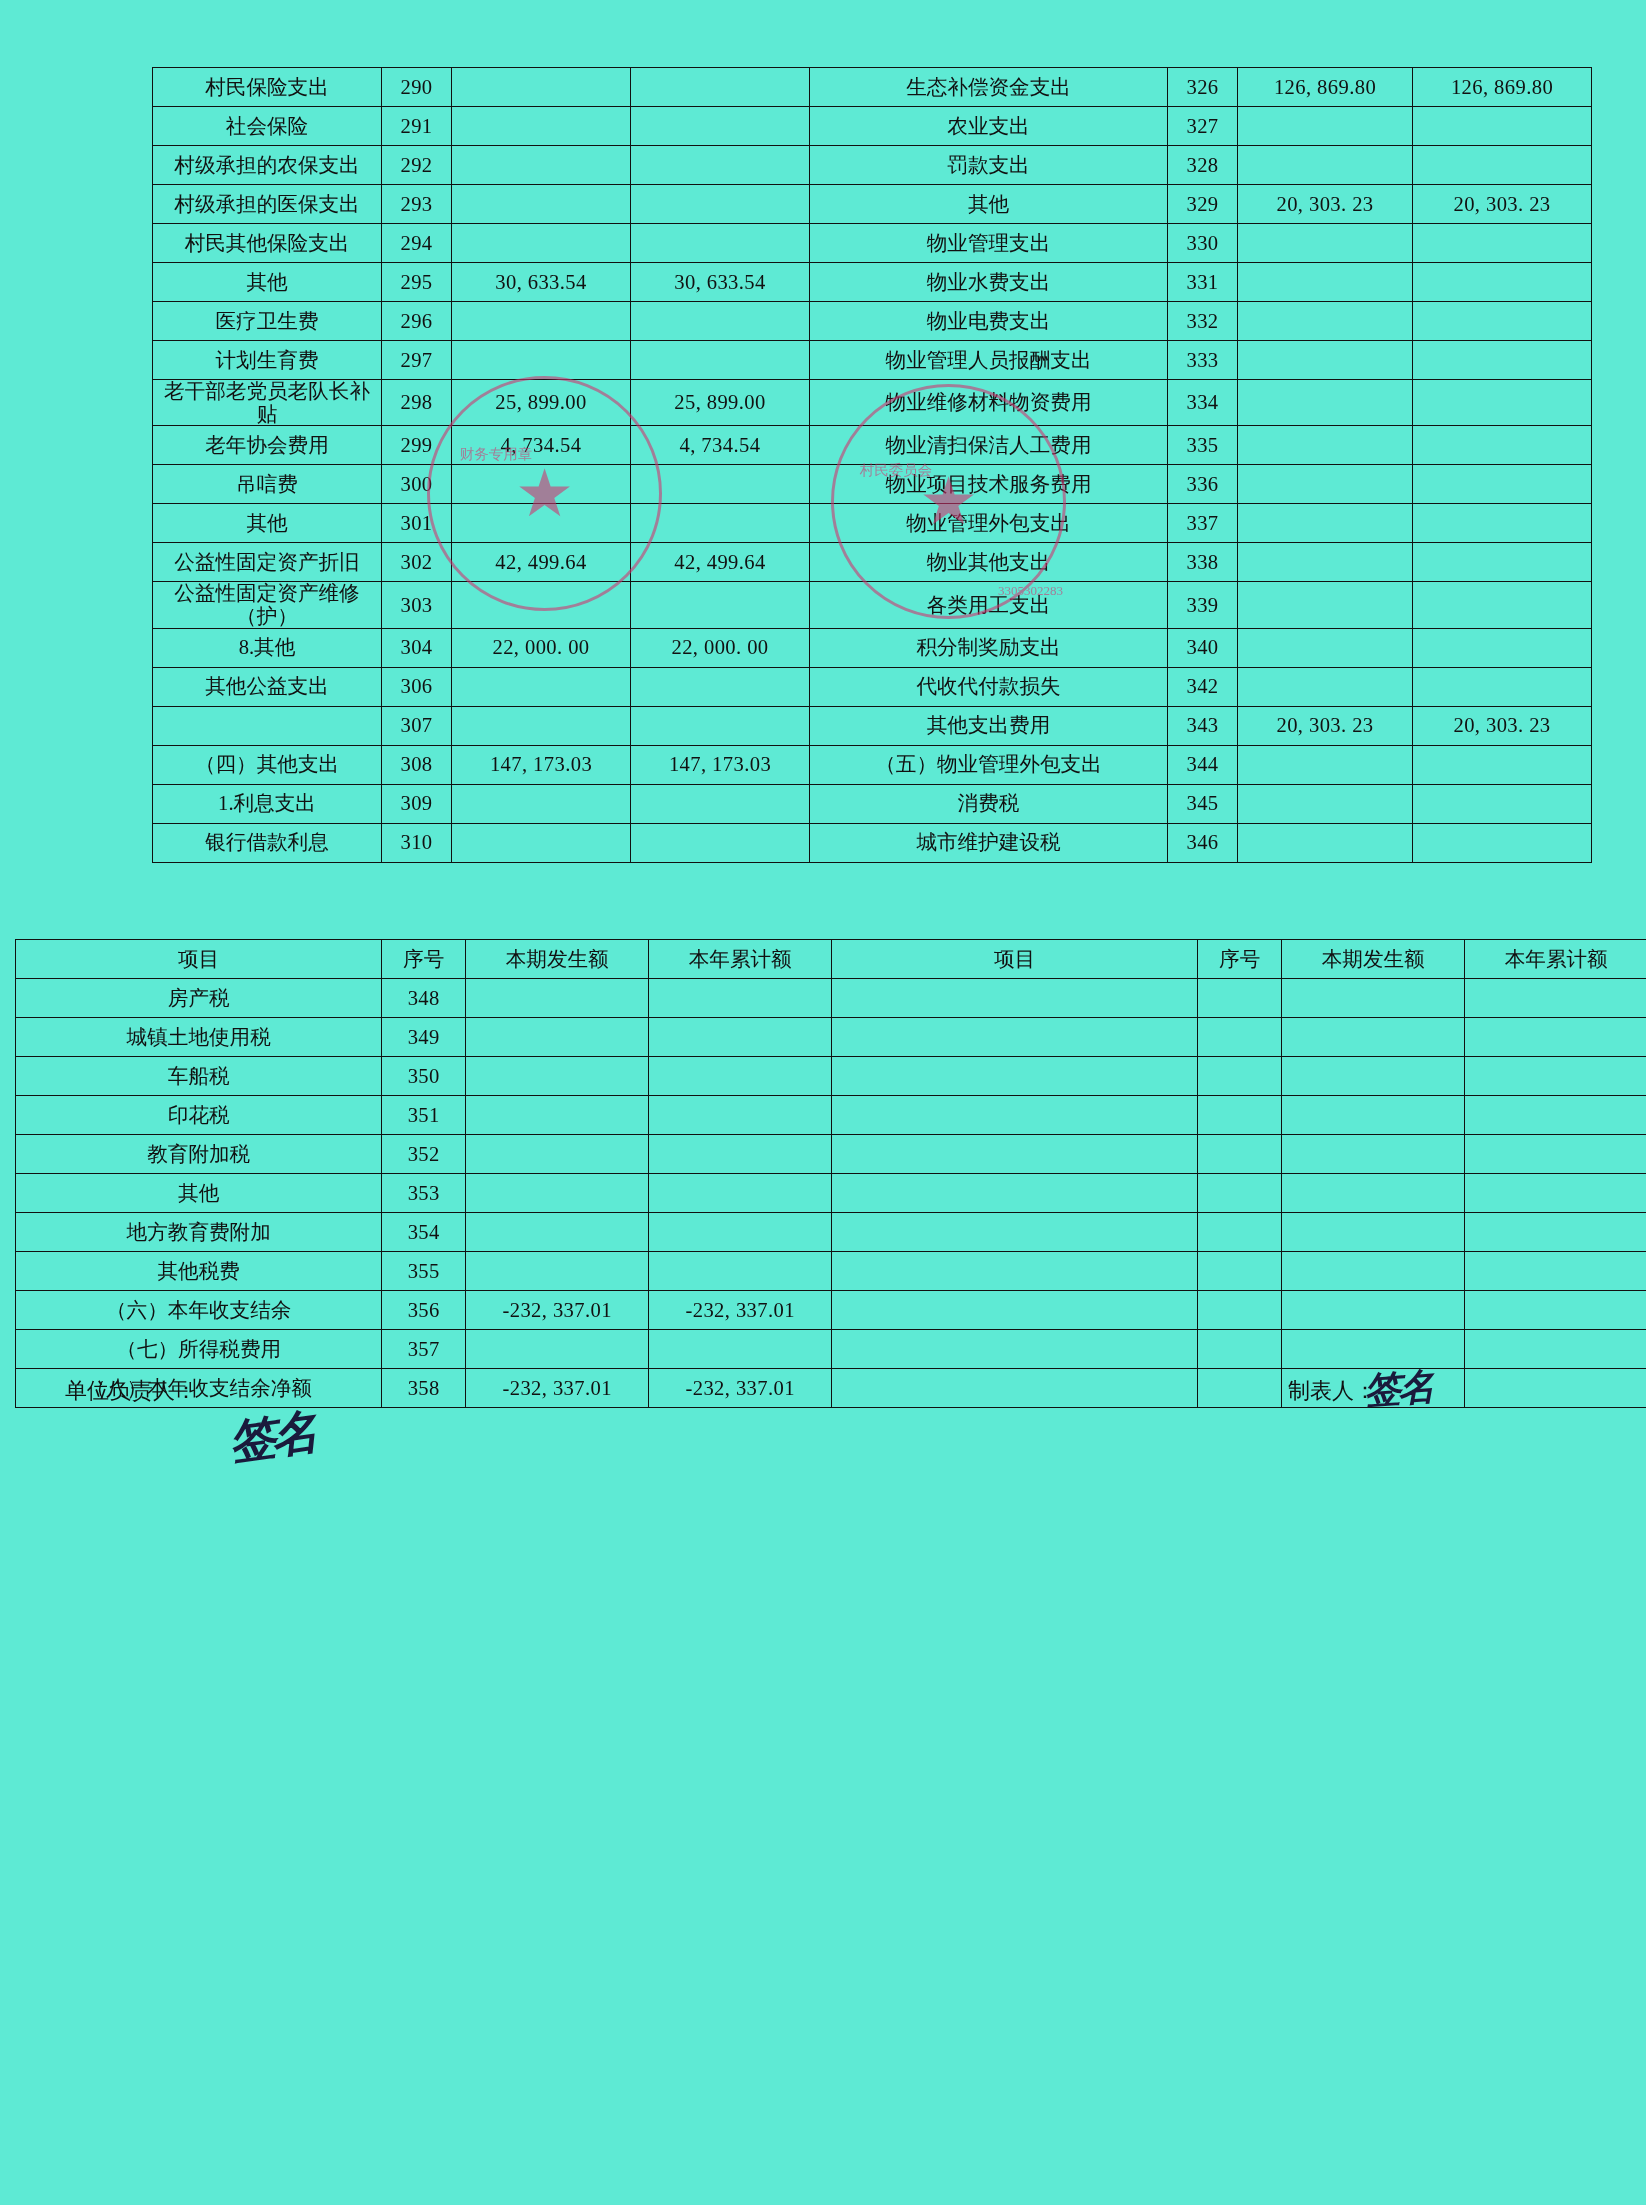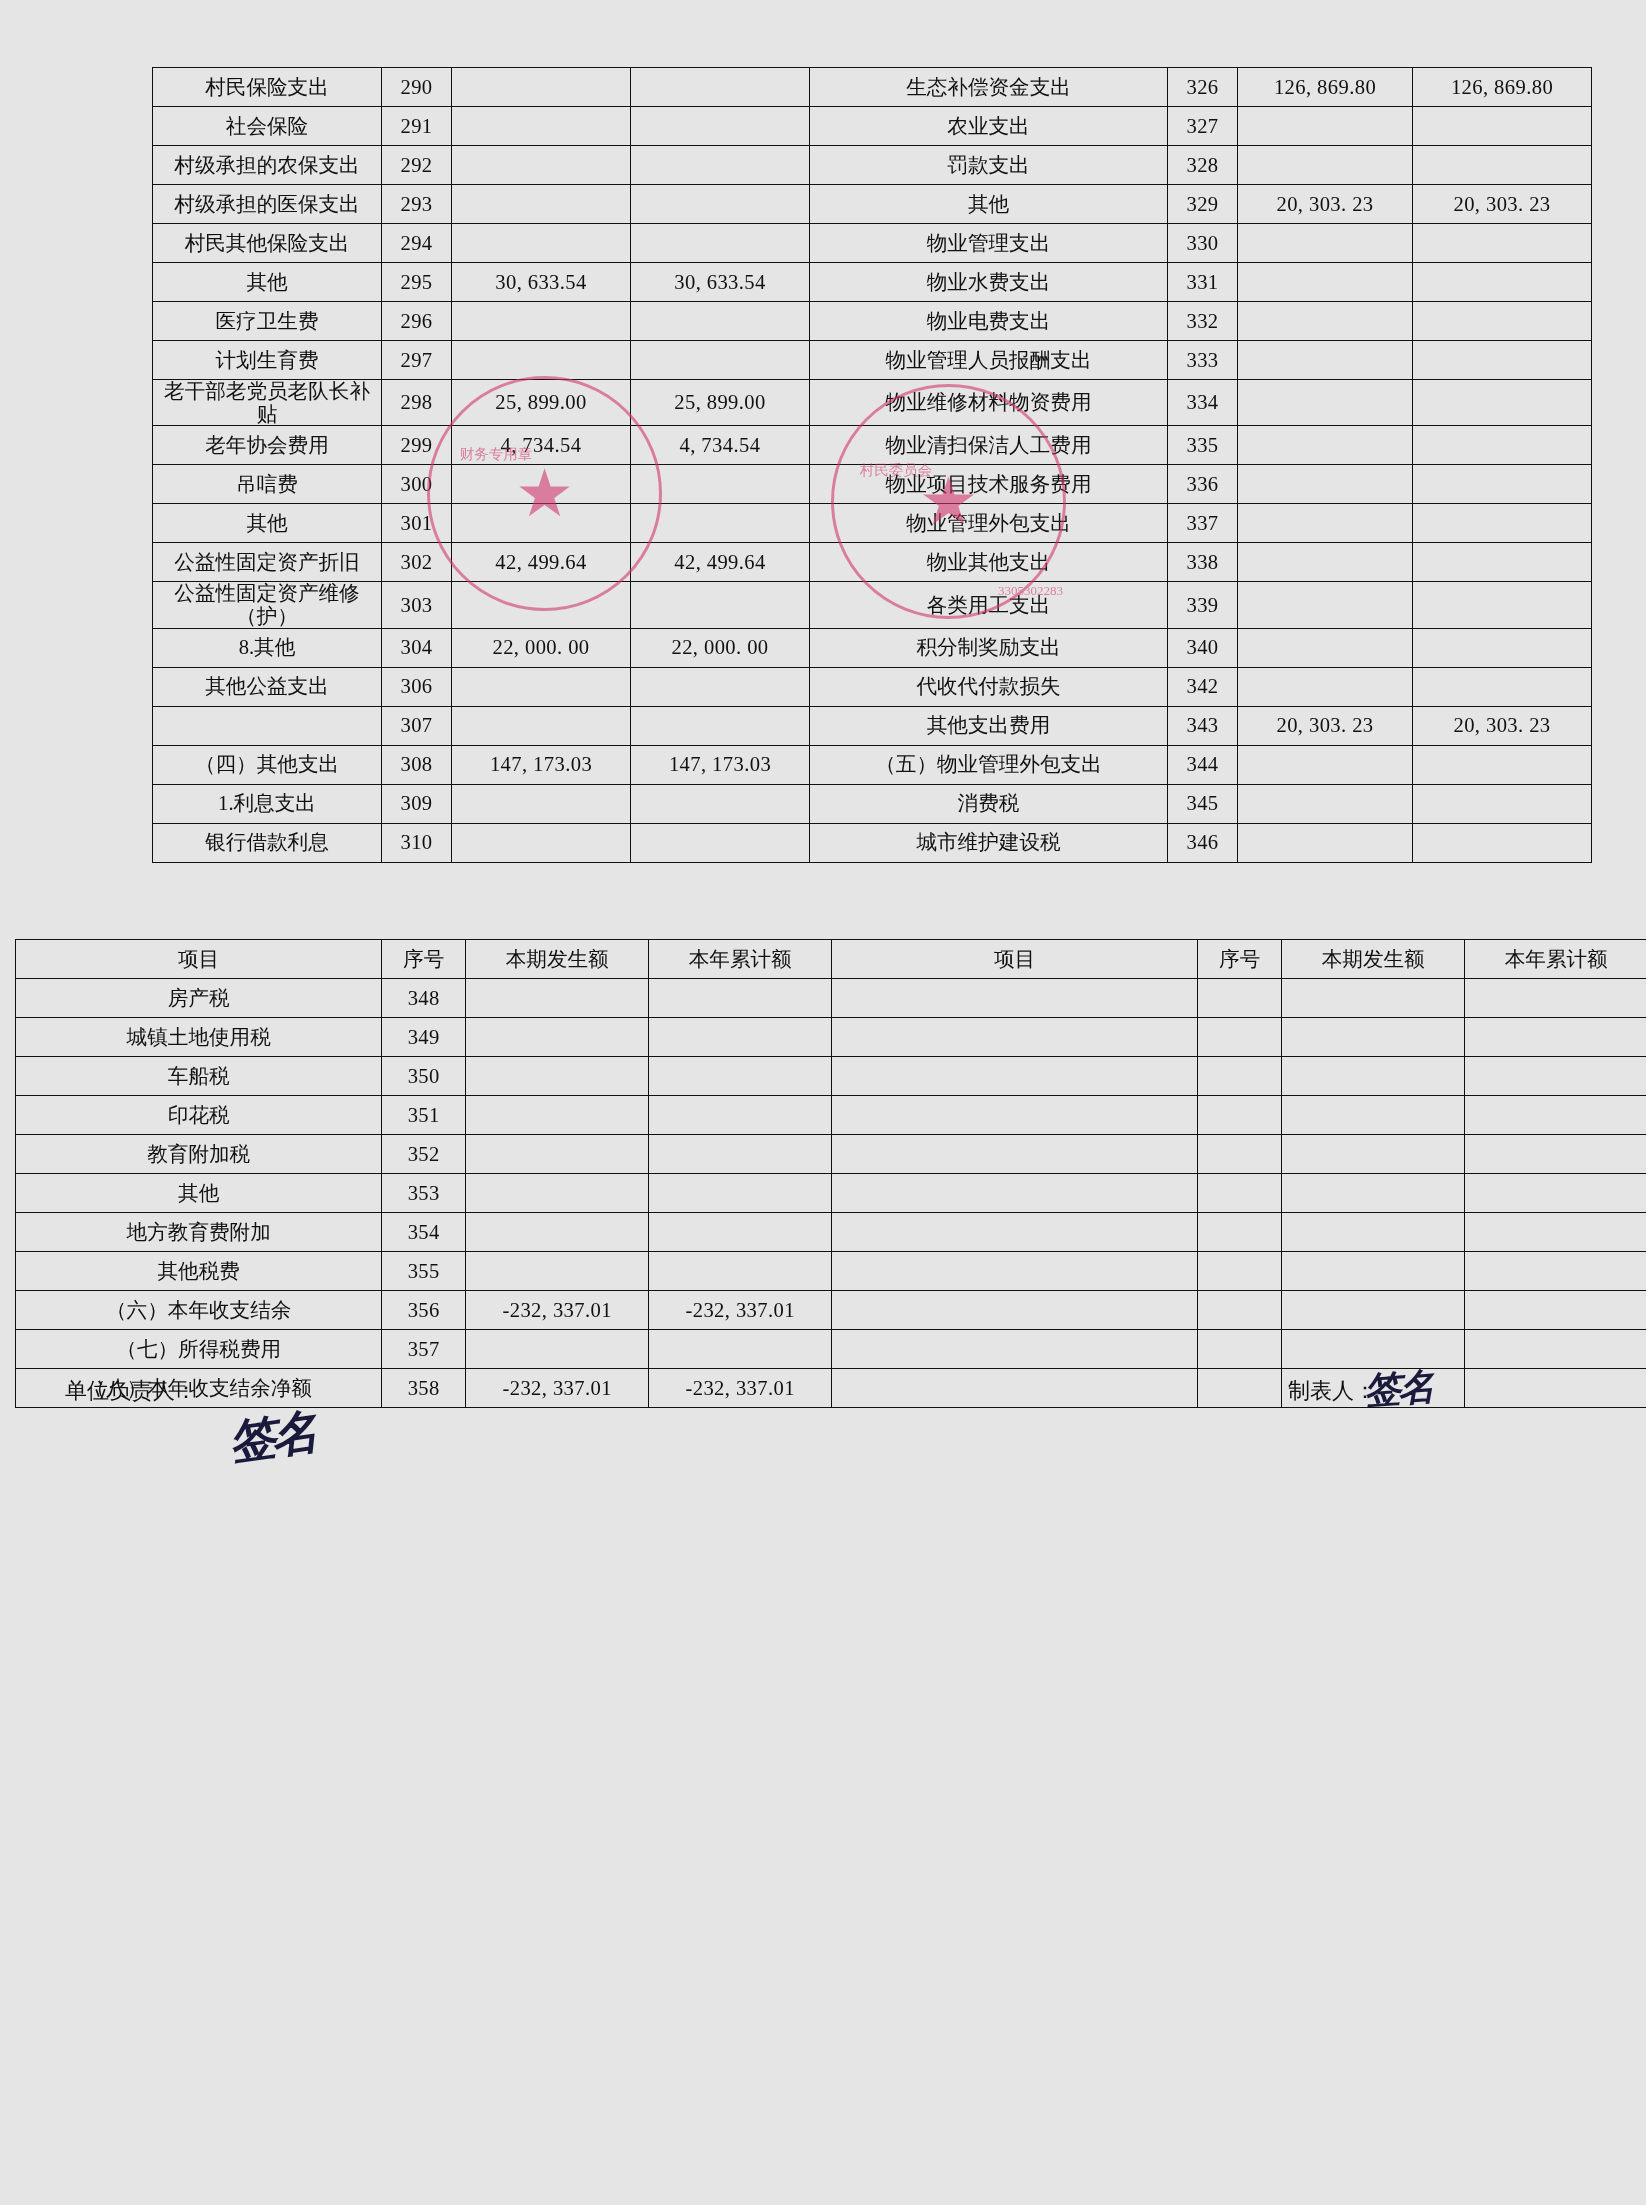--- a/index.html
+++ b/index.html
@@ -13,21 +13,21 @@
     position: relative;
     font-family: "Liberation Serif", "DejaVu Serif", serif;
     color: #111;
     overflow: hidden;
   }
   .page {
     position: absolute;
     left: 0; top: 0;
     width: 1647px;
     height: 2205px;
-    background: #e5e5e5;
+    background: #5eead4;
   }
 
   
   .tbl {
     position: absolute;
     border-collapse: collapse;
     table-layout: fixed;
   }
   .tbl td, .tbl th {
     border: 1.5px solid #111;

